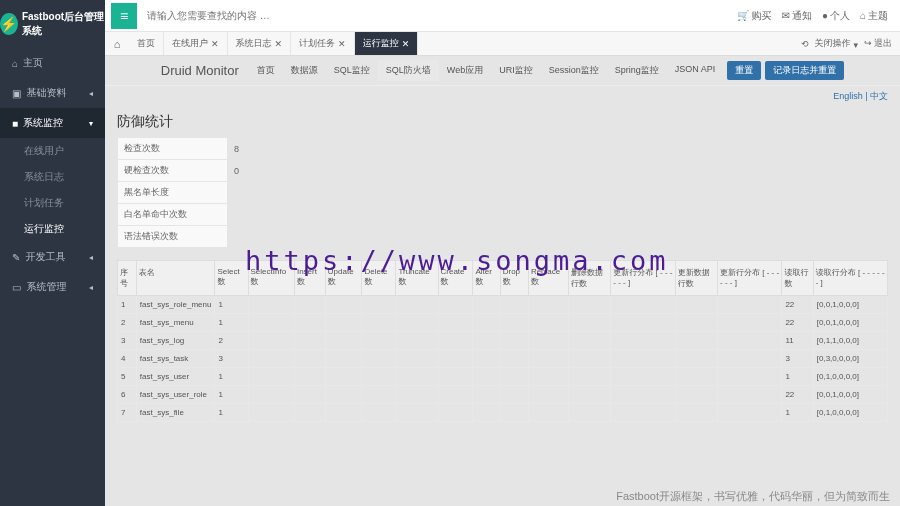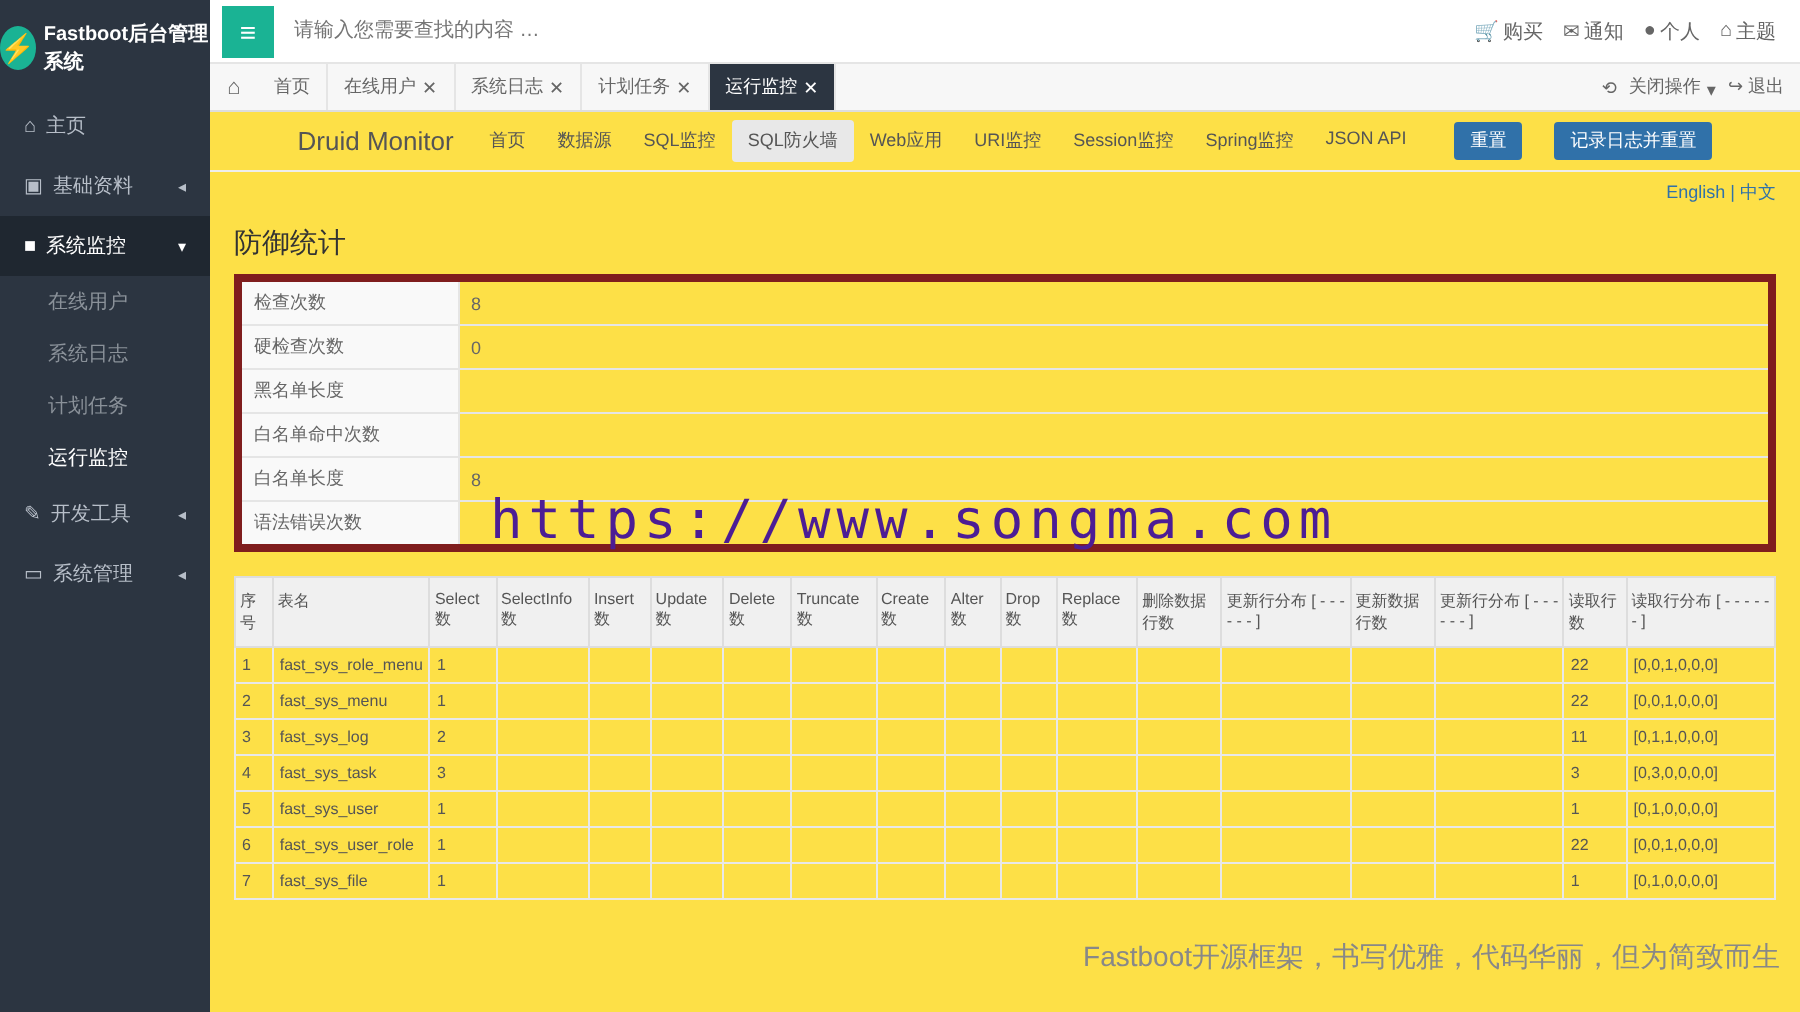--- a/index.html
+++ b/index.html
@@ -20,37 +20,37 @@
 .top-link{cursor:pointer;display:flex;align-items:center;gap:2px}
 .tabs{position:absolute;left:105px;top:32px;right:0;height:24px;background:#f7f7f7;border-bottom:1px solid #ddd;display:flex;align-items:center}
 .tab-home{width:24px;text-align:center;cursor:pointer;color:#666}
 .tab{padding:5px 8px;font-size:9px;color:#666;cursor:pointer;display:flex;align-items:center;gap:3px;border-right:1px solid #e5e5e5}
 .tab.active{background:#2c3541;color:#fff}
 .tab-close{font-size:9px}
 .tab-actions{margin-left:auto;display:flex;align-items:center;gap:6px;padding-right:8px;font-size:9px;color:#666}
 .refresh-icon{cursor:pointer}
 .close-ops{cursor:pointer;display:flex;align-items:flex-end;gap:3px}
 .exit{cursor:pointer}
-.content{position:absolute;left:105px;top:56px;right:0;bottom:0;overflow:auto;background:#fde047}
+.content{position:absolute;left:105px;top:56px;right:0;bottom:0;overflow:auto;background:#e5e5e5}
 .druid-nav{display:flex;align-items:center;padding:4px 8px;gap:0;border-bottom:1px solid #eee;justify-content:center}
 .druid-brand{font-size:13px;color:#555;margin-right:10px}
 .druid-link{padding:4px 8px;font-size:9px;color:#555;cursor:pointer}
 .druid-link.active{background:#e8e8e8;border-radius:2px}
-.druid-btn{padding:3px 8px;background:#3071a9;color:#fff;font-size:9px;cursor:pointer;border-radius:2px;margin-left:16px}
+.druid-btn{padding:3px 8px;background:#3071a9;color:#fff;font-size:9px;cursor:pointer;border-radius:2px;margin-left:4px}
 .lang{text-align:right;padding:4px 12px;font-size:9px;color:#3071a9}
 .section{padding:6px 12px}
 .section-title{font-size:14px;font-weight:normal;margin-bottom:6px}
-.defense-table{width:100%;border-collapse:collapse;border:4px solid #7f1d1d}
+.defense-table{width:100%;border-collapse:collapse;border:1px solid #7f1d1d}
 .defense-table td{border:1px solid #e5e5e5;padding:4px 6px;font-size:9px;color:#666}
 .defense-table td:first-child{background:#f9f9f9;width:110px}
 .data-table{width:100%;border-collapse:collapse;border:1px solid #ddd;font-size:8px}
 .data-table th{background:#f0f0f0;padding:6px 2px;font-weight:normal;color:#555;text-align:left;border:1px solid #ddd;vertical-align:top}
 .data-table td{padding:4px 3px;border:1px solid #e8e8e8;color:#555}
 .watermark{position:absolute;top:245px;left:245px;font-size:27px;color:#4c1d95;letter-spacing:3px;pointer-events:none;z-index:10;font-family:monospace}
-.footer{position:absolute;bottom:18px;right:10px;font-size:14px;color:#888}
+.footer{position:absolute;bottom:2px;right:10px;font-size:11px;color:#888}
 </style>
 </head>
 <body>
 
 <div class="sidebar">
   <div class="logo">
     <div class="logo-icon">⚡</div>
     <div class="logo-text">Fastboot后台管理系统</div>
   </div>
   <div id="sidebar-menu">
@@ -160,24 +160,20 @@
             <td>硬检查次数</td>
             <td>0</td>
           </tr>
           <tr>
             <td>黑名单长度</td>
             <td></td>
           </tr>
           <tr>
             <td>白名单命中次数</td>
             <td></td>
-          </tr>
-          <tr>
-            <td>白名单长度</td>
-            <td>8</td>
           </tr>
           <tr>
             <td>语法错误次数</td>
             <td></td>
           </tr>
         </tbody>
       </table>
   </div>
 
   <div class="section">

